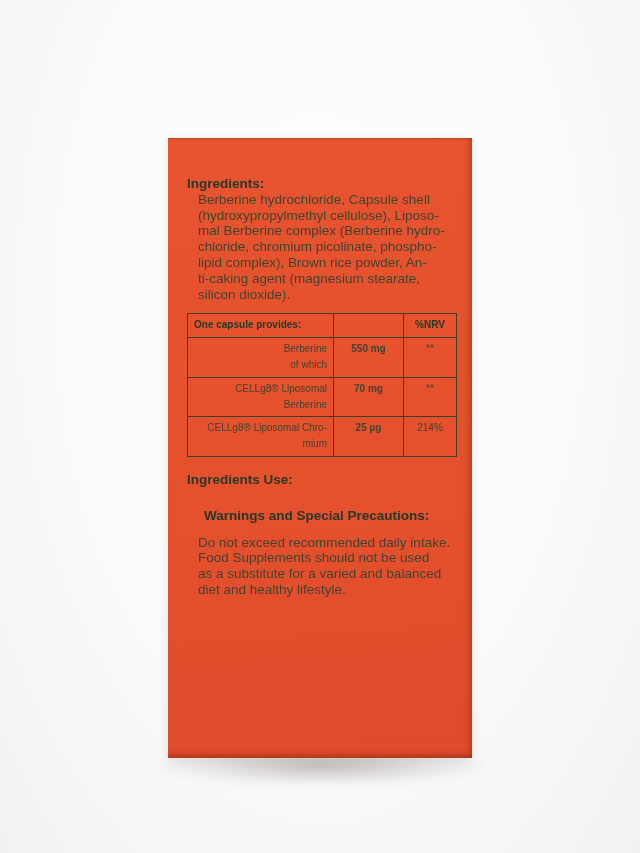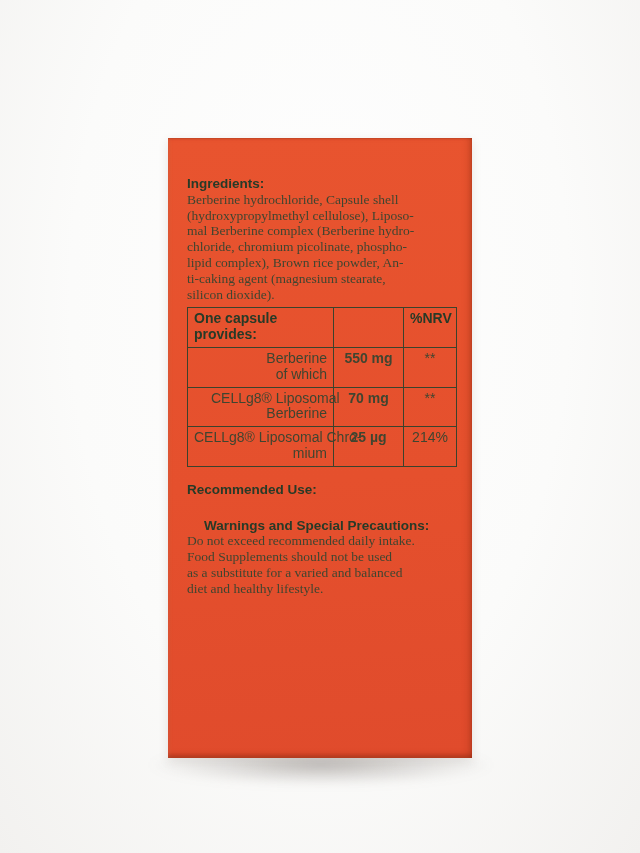--- a/index.html
+++ b/index.html
@@ -38,40 +38,40 @@
     font-size: 13.5px;
     line-height: 15.8px;
   }
   .heading {
     margin: 0;
     font-size: 13.5px;
     line-height: 15.8px;
     font-weight: bold;
     color: #273a27;
   }
-  .pre { white-space: pre; margin: 0; font-family: Liberation Serif, serif; }
+  .pre { white-space: pre; margin: 11px; }
   .section-ingredients .pre { margin-top: 0; }
   .nutri-heading {
     margin-top: 12px;
     letter-spacing: 0.3px;
   }
   table.nutrition {
     margin-top: 5px;
     width: 269px;
     border-collapse: collapse;
     table-layout: fixed;
   }
   table.nutrition col.c1 { width: 146px; }
   table.nutrition col.c2 { width: 70px; }
   table.nutrition col.c3 { width: 53px; }
   table.nutrition th, table.nutrition td {
     border: 1.5px solid #3b422c;
     padding: 3px 6px 4px 6px;
     vertical-align: top;
-    font-size: 14px;
+    font-size: 10px;
     line-height: 15.8px;
     color: #3f4530;
     margin-left: 20px;
   }
   table.nutrition th { font-weight: bold; color: #273a27; }
   th.cell-provides { text-align: left; }
   th.cell-nrv-head { }
   td.cell-name { text-align: right; white-space: pre; overflow: visible; }
   td.cell-name.indent { padding-left: 23px; }
   td.cell-amount { text-align: center; padding-right: 10px; white-space: nowrap; font-weight: bold; }
@@ -133,21 +133,21 @@
 mium</td>
             <td class="cell-amount">25 µg</td>
             <td class="cell-nrv">214%</td>
           </tr>
         </tbody>
       </table>
 
     </section>
 
     <section class="section-recommended">
-      <h3 class="heading">Recommended Use:</h3>
+      <h3 class="heading">Ingredients Use:</h3>
     </section>
 
     <section class="section-warnings">
       <h3 class="heading">Warnings and Special Precautions:</h3>
       <p class="pre">Do not exceed recommended daily intake.
 Food Supplements should not be used
 as a substitute for a varied and balanced
 diet and healthy lifestyle.</p>
     </section>
 

